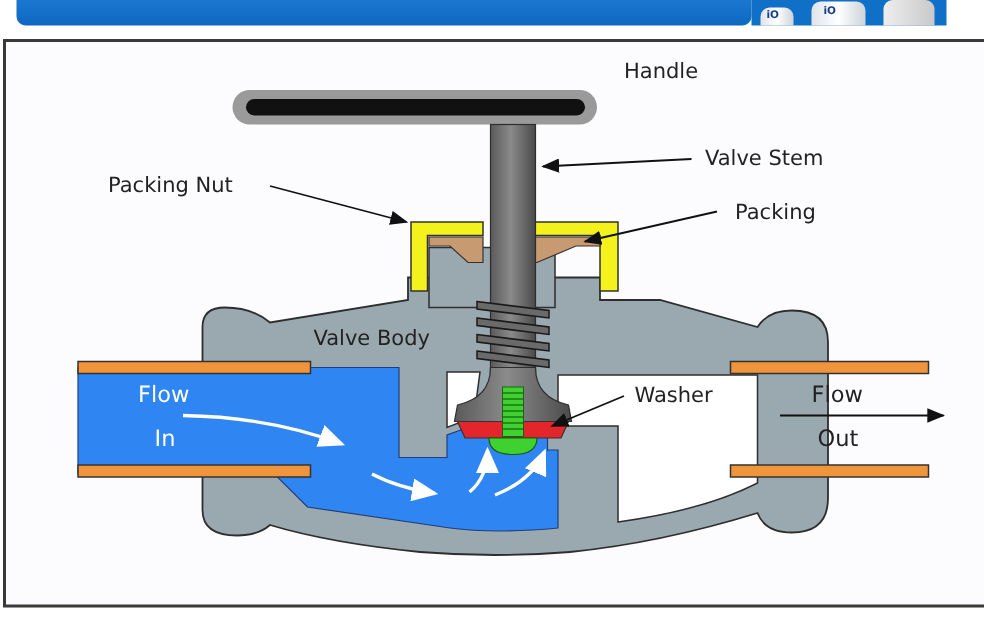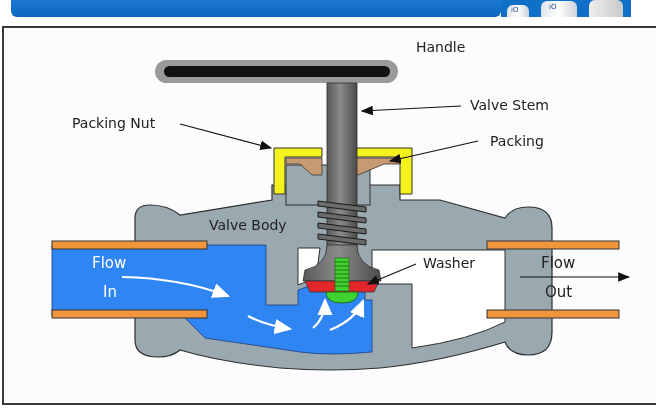--- a/index.html
+++ b/index.html
@@ -7,21 +7,21 @@
   .banner {
     position: absolute; left: 11px; top: 0; width: 490px; height: 17px;
     background: linear-gradient(180deg, #1b78cf 0%, #0d67c2 100%);
     border-radius: 0 0 6px 6px;
   }
   .banner-right {
     position: absolute; left: 501px; top: 0; width: 130px; height: 17px;
     background: #1070c8;
   }
   .tank { position: absolute; background: linear-gradient(90deg, #dfe4ea, #ffffff, #cdd3d9); border-radius: 6px 6px 0 0; }
-  .tank-logo { position: absolute; font-size: 7px; color: #1b3f8a; font-weight: normal; }
+  .tank-logo { position: absolute; font-size: 7px; color: #1b3f8a; font-weight: bold; }
   .frame {
     position: absolute; left: 2px; top: 26px; width: 660px; height: 379px;
     border: 2px solid #3a3a3a; background: #fcfcfe; box-sizing: border-box;
   }
   svg.diagram { position: absolute; left: 0; top: 0; }
   .lbl { font-family: "DejaVu Sans", sans-serif; font-size: 14px; fill: #222; }
   .lbl-w { font-family: "DejaVu Sans", sans-serif; font-size: 15px; fill: #ffffff; }
   .lbl-out { font-family: "DejaVu Sans", sans-serif; font-size: 15px; fill: #222; }
 </style>
 </head>

